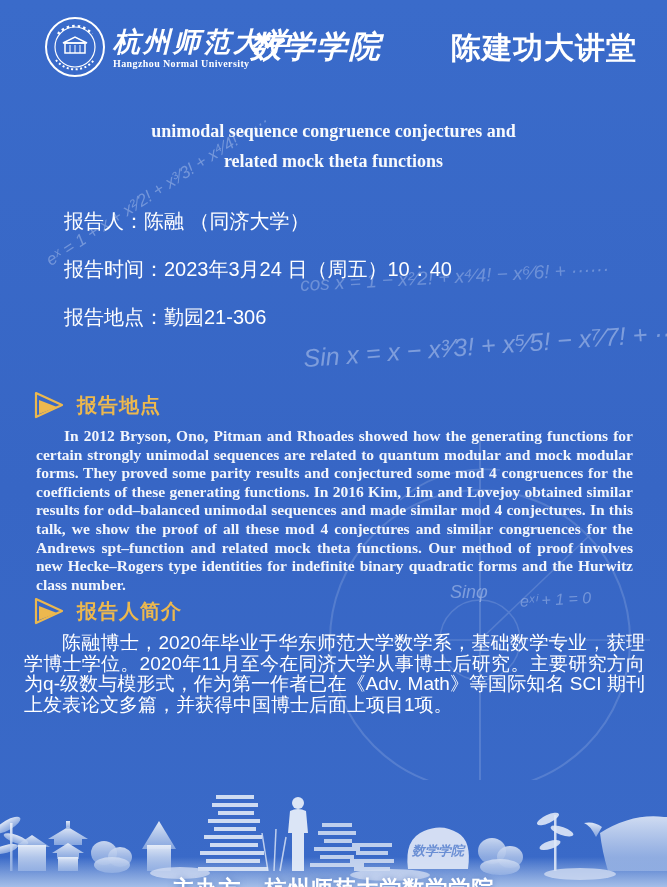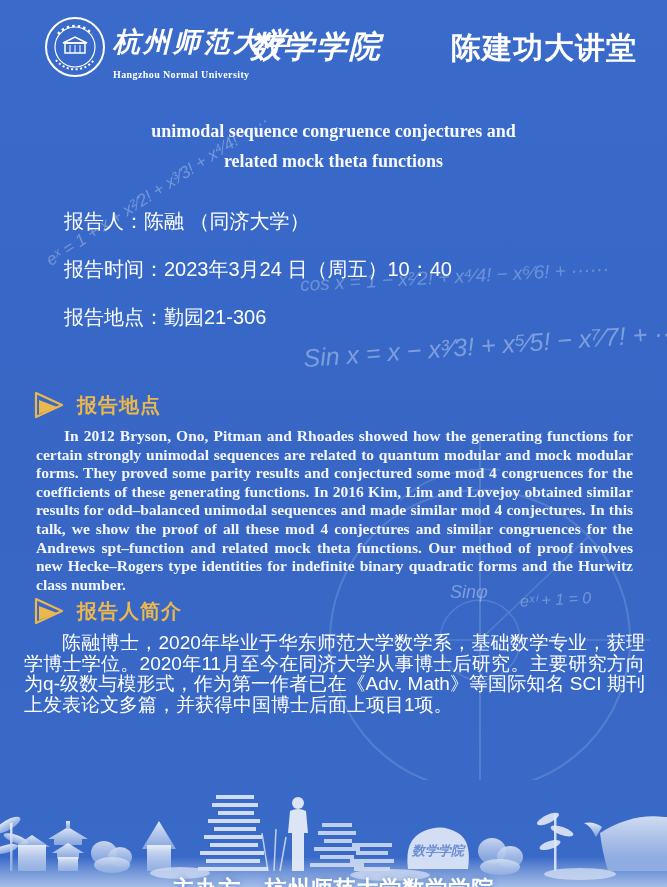--- a/index.html
+++ b/index.html
@@ -10,21 +10,21 @@
   }
   
   .hdr-logo{position:absolute;left:44px;top:16px;width:62px;height:62px;}
   .hdr-uni{position:absolute;left:113px;top:22px;line-height:1;}
   .hdr-uni-cn{
     font-family:"DejaVu Serif",serif;font-style:italic;font-weight:bold;
     font-size:27px;letter-spacing:3px;white-space:nowrap;margin-top:6px;
   }
   .hdr-uni-en{
     font-family:"Liberation Serif",serif;font-weight:bold;font-size:10px;
-    letter-spacing:0.4px;margin-top:15px;white-space:nowrap;
+    letter-spacing:0.4px;margin-top:4px;white-space:nowrap;
   }
   .hdr-school{
     position:absolute;left:250px;top:26px;
     font-family:"DejaVu Serif",serif;font-style:italic;font-weight:bold;
     font-size:31px;letter-spacing:2px;white-space:nowrap;
   }
   .hdr-series{
     position:absolute;right:30px;top:28px;
     font-family:"Liberation Serif",serif;font-weight:bold;
     font-size:30px;letter-spacing:1px;white-space:nowrap;

